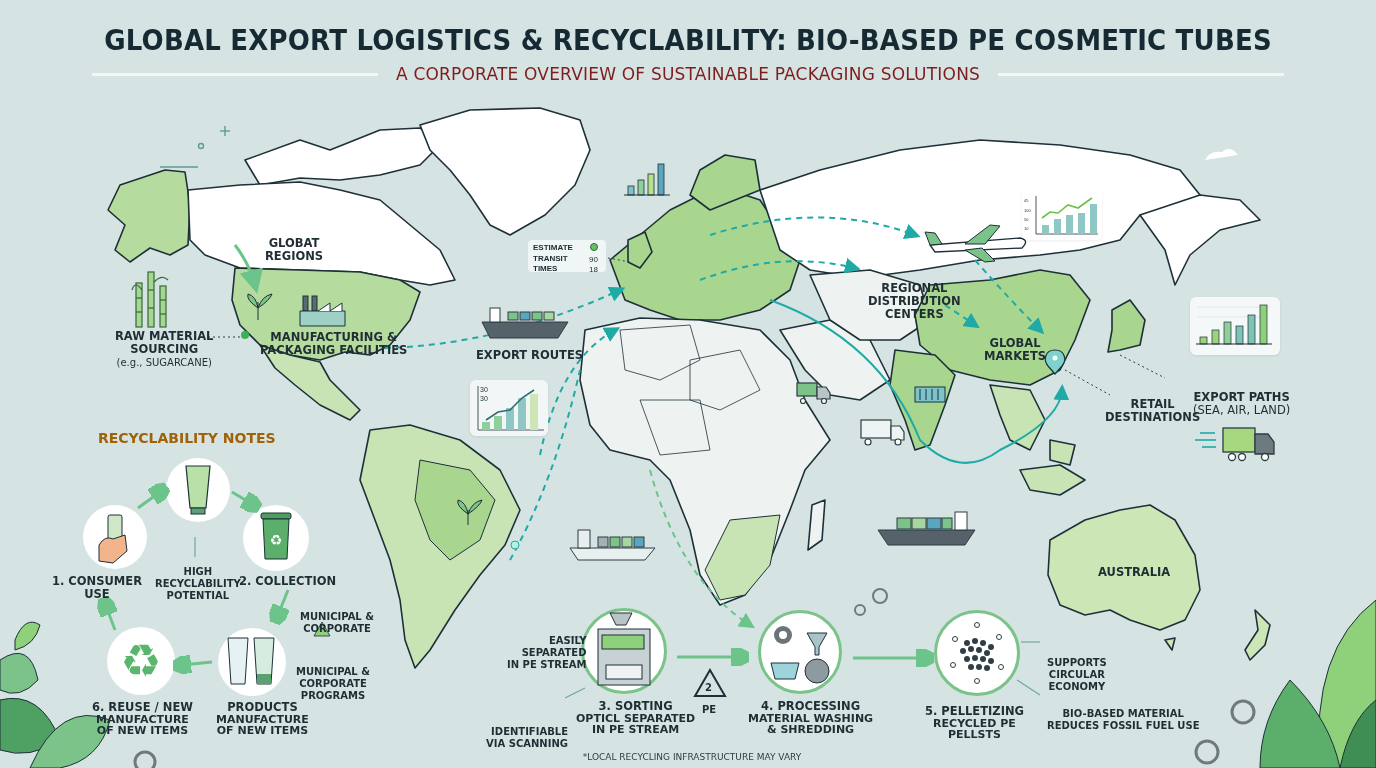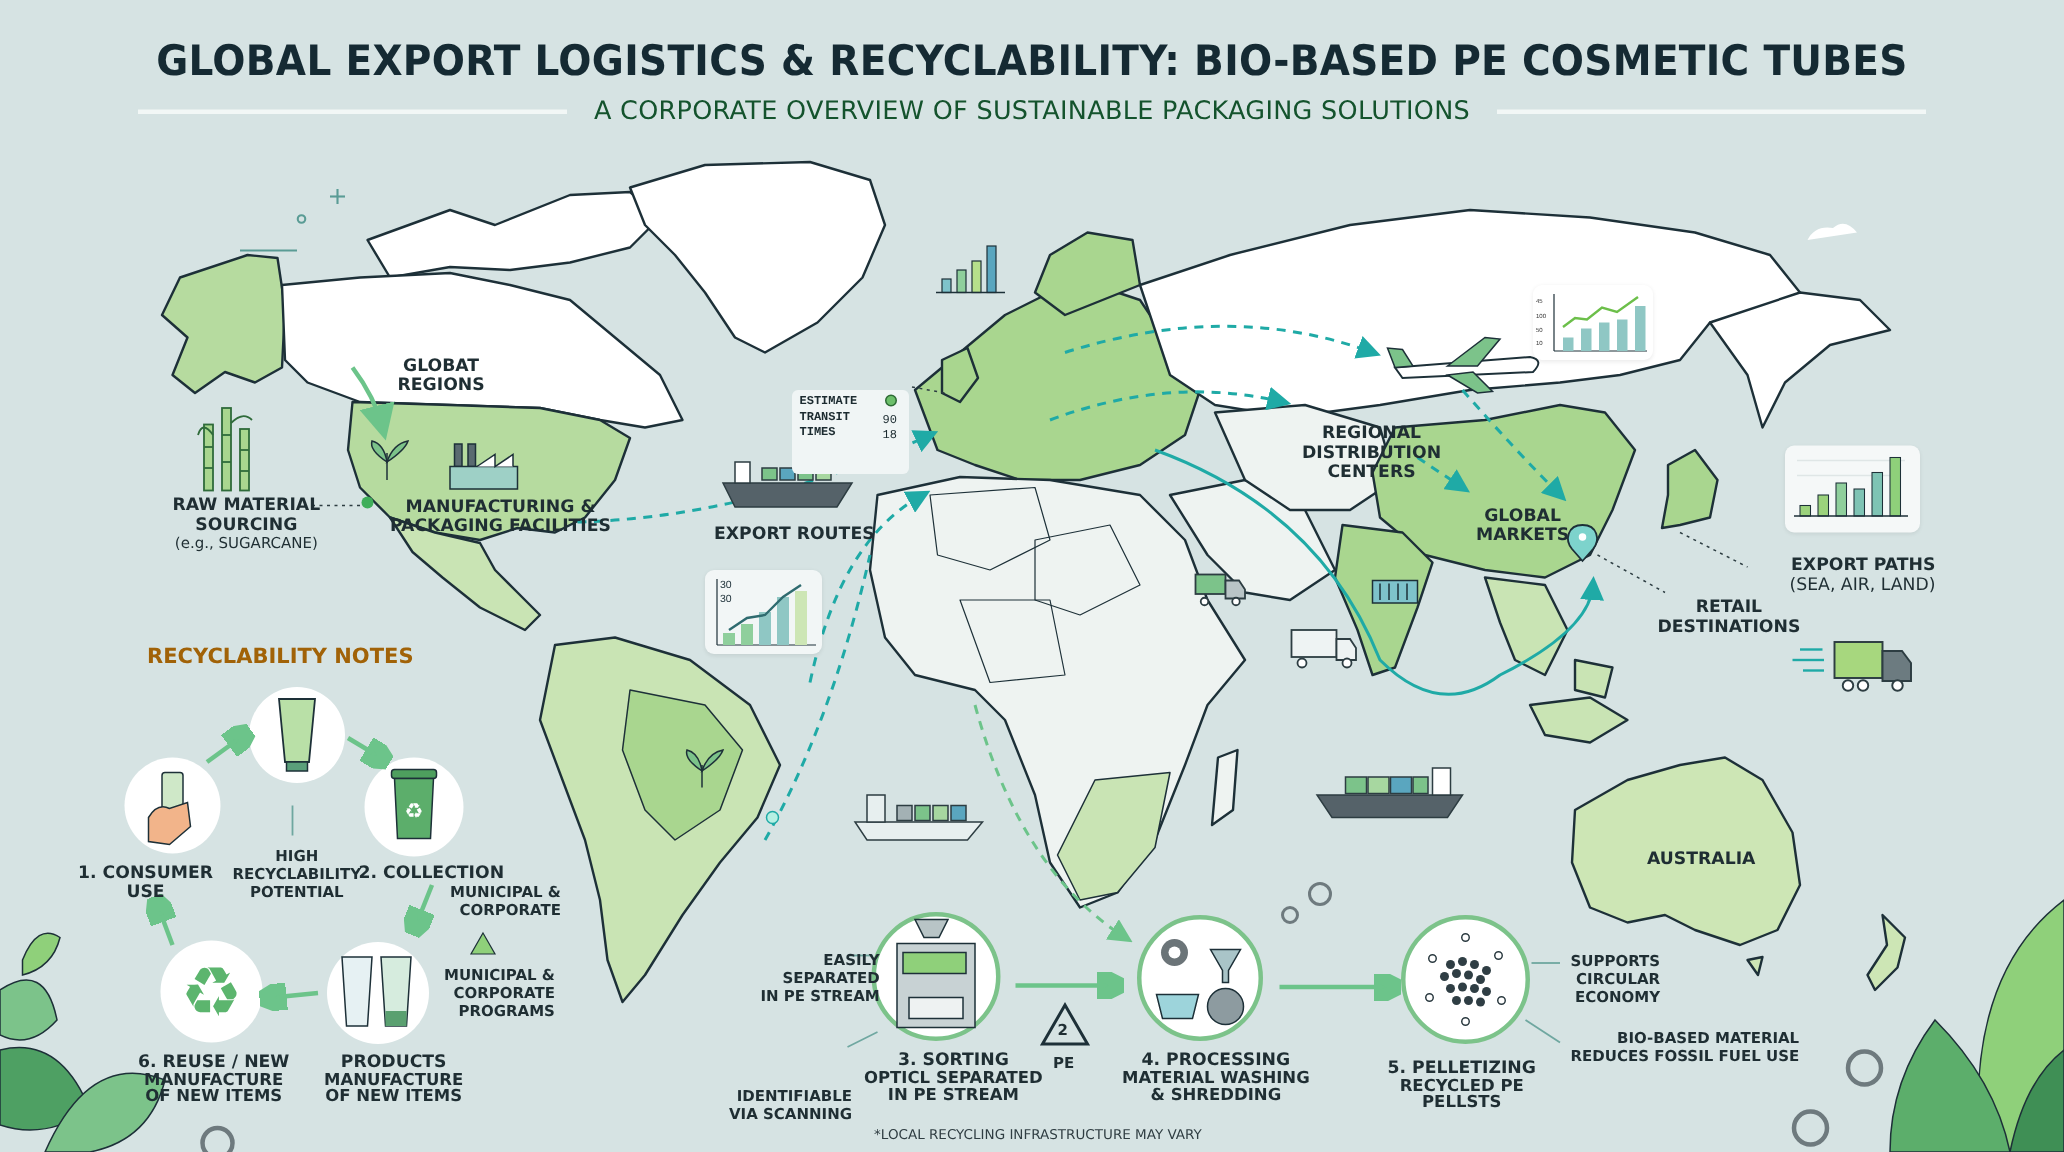--- a/index.html
+++ b/index.html
@@ -19,54 +19,54 @@
     letter-spacing: 0.2px; color: #152a33;
     font-family: "DejaVu Sans", sans-serif;
     transform: scaleX(0.93);
   }
   .subtitle-row {
     position: absolute; top: 64px; left: 92px; right: 92px;
     display: flex; align-items: center; gap: 18px;
   }
   .subtitle-row .rule { flex: 1; height: 3px; background: #f2f7f6; }
   .subtitle {
-    font-size: 17px; color: #14532d; letter-spacing: 0.2px;
+    font-size: 17px; color: #7f1d1d; letter-spacing: 0.2px;
     font-family: "DejaVu Sans", sans-serif; white-space: nowrap;
   }
 
   .lbl {
     position: absolute; font-weight: 700; font-size: 11.5px;
     line-height: 13px; color: #1f2e33; text-align: center;
     font-family: "DejaVu Sans", sans-serif; white-space: nowrap;
   }
   .lbl.sm { font-size: 10px; line-height: 12px; }
-  .lbl.left { text-align: right; }
+  .lbl.left { text-align: center; margin-top: 21px; }
   .lbl.right { text-align: right; }
   .lbl .norm { font-weight: 400; display: block; }
   .lbl .sub { font-weight: 700; font-size: 11px; display: block; line-height: 11px; }
 
   .h-notes {
     position: absolute; left: 98px; top: 430px;
     font-size: 14px; font-weight: 700; color: #a16207;
     font-family: "DejaVu Sans", sans-serif;
   }
   .circ {
     position: absolute; border-radius: 50%; background: #ffffff;
   }
   .circ.ring { border: 3px solid #7cc38a; }
 
   .card {
     position: absolute; background: #eef5f4; border-radius: 6px;
     box-shadow: 0 1px 3px rgba(0,0,0,0.08);
   }
   .transit-card {
-    position: absolute; left: 528px; top: 240px; width: 78px; height: 56px;
+    position: absolute; left: 528px; top: 240px; width: 78px; height: 32px;
     background: #f0f5f5; border-radius: 4px;
     font-size: 8px; font-weight: 700; line-height: 10.5px;
-    padding: 3px 5px; font-family: Liberation Mono, monospace; margin-top: 20px;
+    padding: 3px 5px; font-family: Liberation Sans, sans-serif;
   }
   .transit-card .vals {
     position: absolute; right: 8px; top: 3px; text-align: right; font-weight: 400;
   }
   .transit-card .dot {
     display: inline-block; width: 8px; height: 8px; border-radius: 50%;
     background: #6cbf6a; border: 1px solid #2d6b34;
   }
   .footnote {
     position: absolute; left: 0; right: 0; top: 752px; text-align: center;

